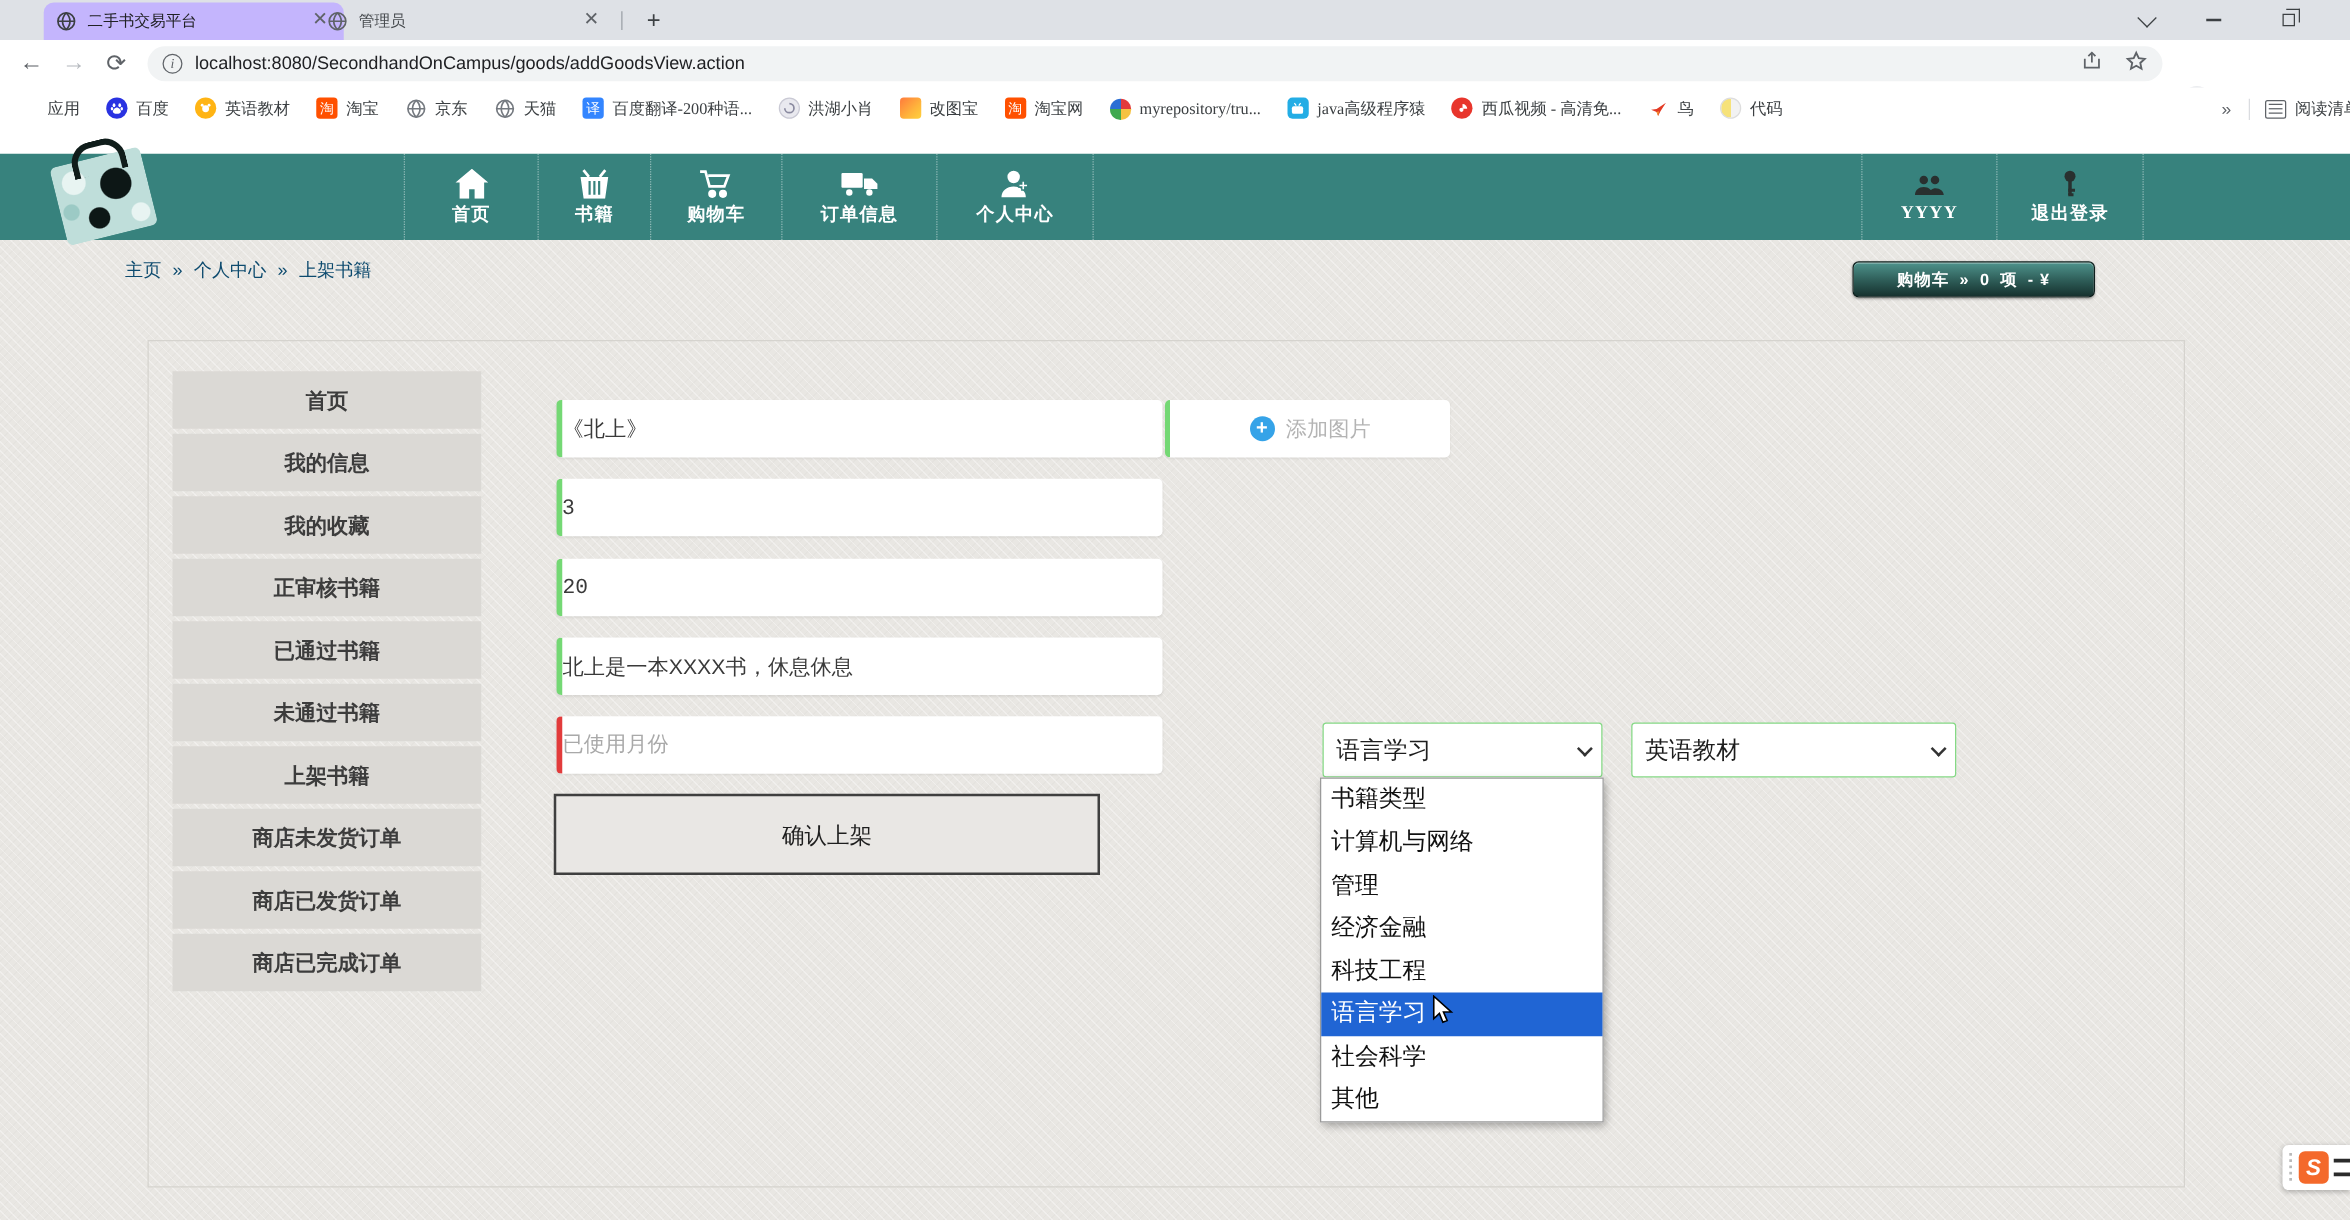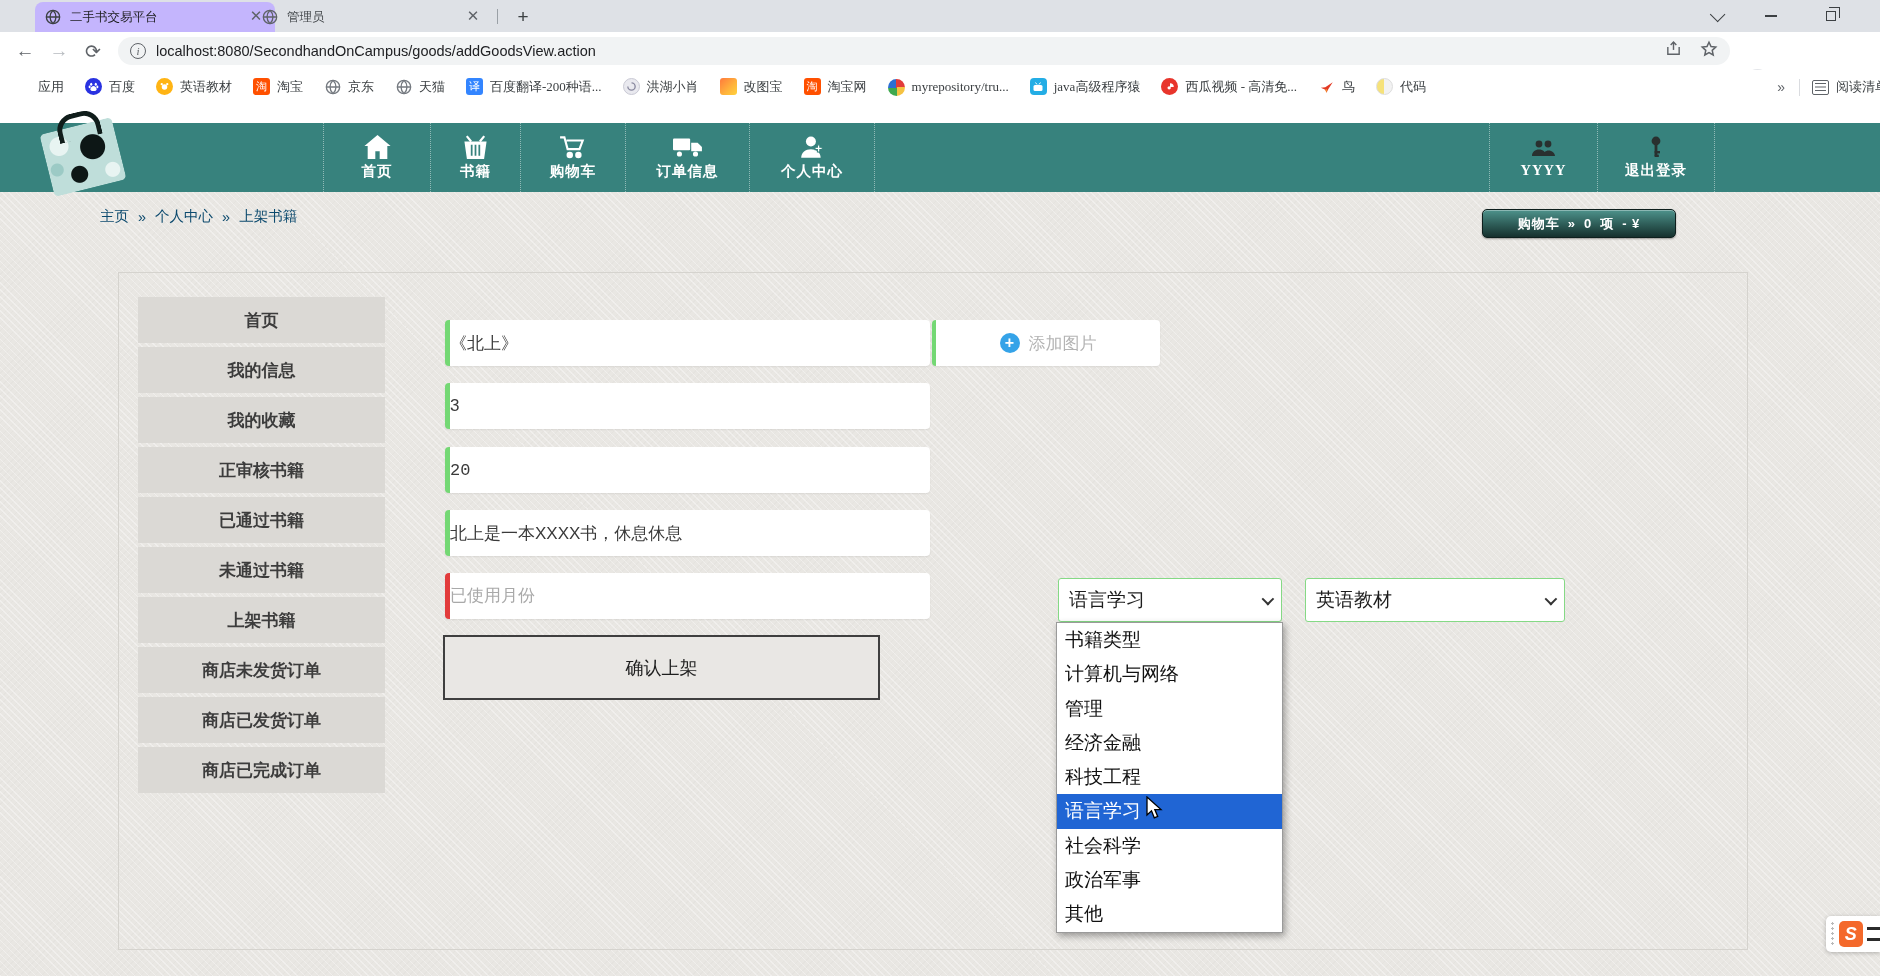--- a/index.html
+++ b/index.html
@@ -430,21 +430,20 @@
 </div>
 
 <div class="dropdown">
   <div class="dd-opt">书籍类型</div>
   <div class="dd-opt">计算机与网络</div>
   <div class="dd-opt">管理</div>
   <div class="dd-opt">经济金融</div>
   <div class="dd-opt">科技工程</div>
   <div class="dd-opt hl">语言学习</div>
   <div class="dd-opt">社会科学</div>
-  <div class="dd-opt">政治军事</div>
   <div class="dd-opt">其他</div>
 </div>
 
 <span class="cursor-arrow">
   <svg width="17" height="24" viewBox="0 0 17 24">
       <path d="M1 1v18l4.5-4.2 2.8 7 3.4-1.4-2.9-6.8H15z" fill="#fff" stroke="#000" stroke-width="1.3"></path>
     </svg>
 </span>
 
 <div class="ime">

